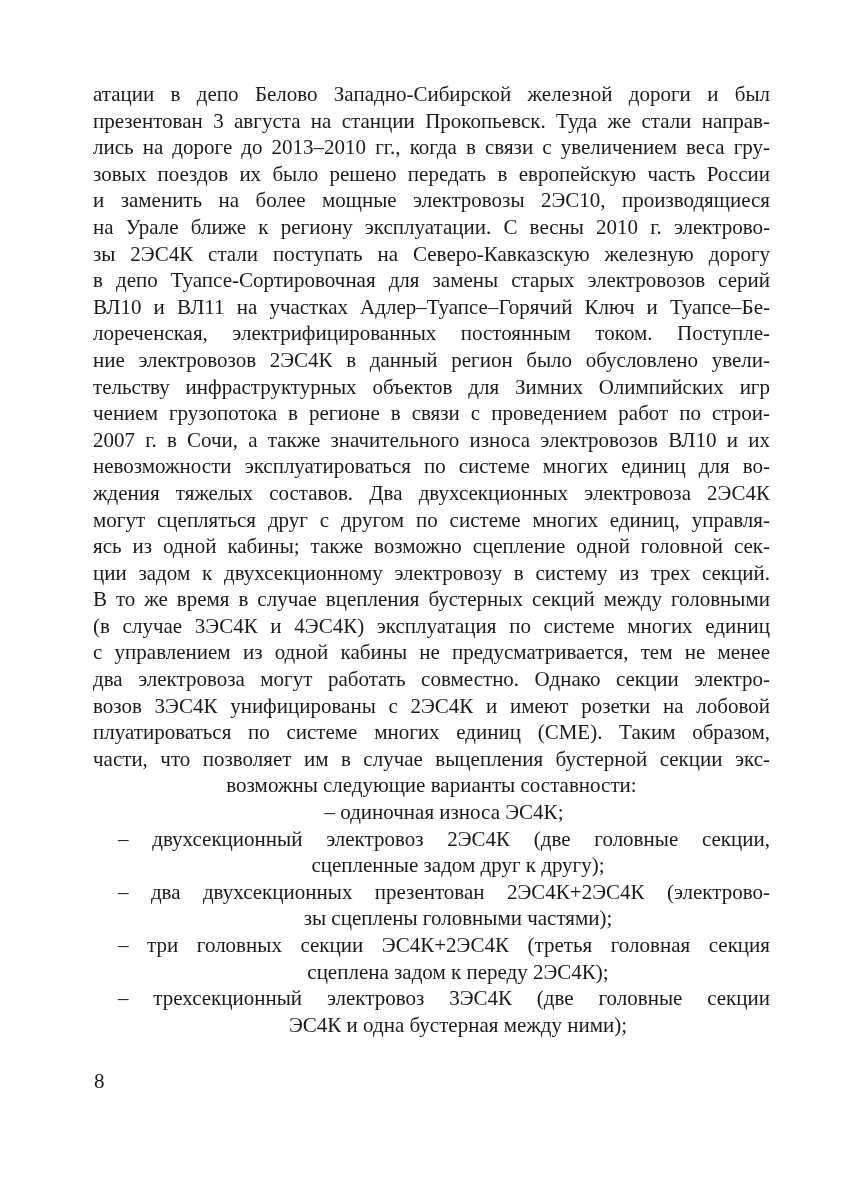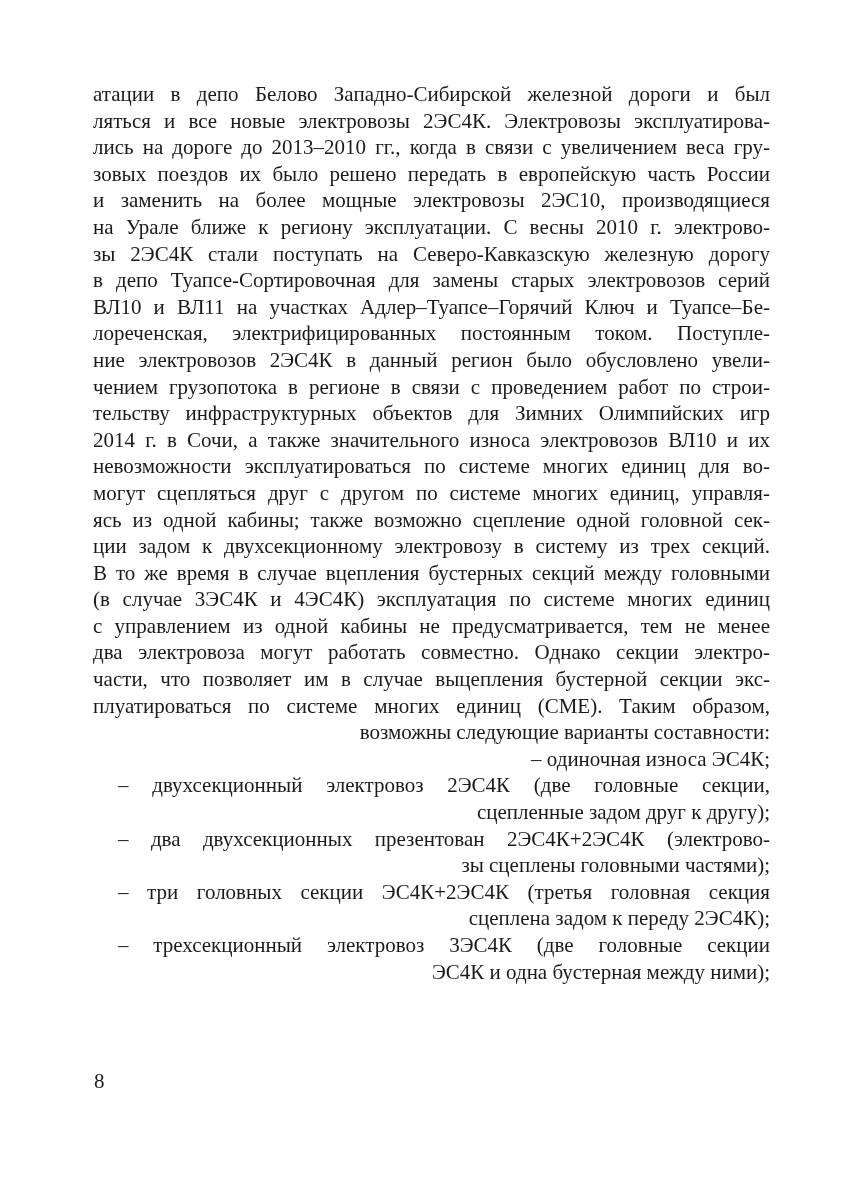--- a/index.html
+++ b/index.html
@@ -18,21 +18,21 @@
   }
   .text-block {
     position: absolute;
     left: 93px;
     top: 81px;
     width: 677px;
     font-size: 21px;
     line-height: 26.6px;
   }
   .line {
-    text-align: right;
+    text-align: center;
   }
   .line.justify {
     text-align: justify;
     text-align-last: justify;
   }
   .line.item-first {
     padding-left: 25px;
   }
   .line.item-cont {
     padding-left: 53px;
@@ -44,43 +44,45 @@
     font-size: 21px;
     line-height: 26.6px;
   }
 </style>
 </head>
 <body>
 
 <div class="page">
   <div class="text-block" id="lines-root">
       <div class="line body justify">атации в депо Белово Западно-Сибирской железной дороги и был</div>
-      <div class="line body justify">ляться и все новые электровозы 2ЭС4К. Электровозы эксплуатирова-</div>
+      <div class="line body justify">презентован 3 августа на станции Прокопьевск. Туда же стали направ-</div>
       <div class="line body justify">лись на дороге до 2013–2010 гг., когда в связи с увеличением веса гру-</div>
       <div class="line body justify">зовых поездов их было решено передать в европейскую часть России</div>
       <div class="line body justify">и заменить на более мощные электровозы 2ЭС10, производящиеся</div>
       <div class="line body justify">на Урале ближе к региону эксплуатации. С весны 2010 г. электрово-</div>
       <div class="line body justify">зы 2ЭС4К стали поступать на Северо-Кавказскую железную дорогу</div>
       <div class="line body justify">в депо Туапсе-Сортировочная для замены старых электровозов серий</div>
       <div class="line body justify">ВЛ10 и ВЛ11 на участках Адлер–Туапсе–Горячий Ключ и Туапсе–Бе-</div>
       <div class="line body justify">лореченская, электрифицированных постоянным током. Поступле-</div>
       <div class="line body justify">ние электровозов 2ЭС4К в данный регион было обусловлено увели-</div>
+      <div class="line body justify">тельству инфраструктурных объектов для Зимних Олимпийских игр</div>
       <div class="line body justify">чением грузопотока в регионе в связи с проведением работ по строи-</div>
-      <div class="line body justify">тельству инфраструктурных объектов для Зимних Олимпийских игр</div>
-      <div class="line body justify">2014 г. в Сочи, а также значительного износа электровозов ВЛ10 и их</div>
+      <div class="line body justify">2007 г. в Сочи, а также значительного износа электровозов ВЛ10 и их</div>
       <div class="line body justify">невозможности эксплуатироваться по системе многих единиц для во-</div>
+      <div class="line body justify">ждения тяжелых составов. Два двухсекционных электровоза 2ЭС4К</div>
       <div class="line body justify">могут сцепляться друг с другом по системе многих единиц, управля-</div>
       <div class="line body justify">ясь из одной кабины; также возможно сцепление одной головной сек-</div>
       <div class="line body justify">ции задом к двухсекционному электровозу в систему из трех секций.</div>
       <div class="line body justify">В то же время в случае вцепления бустерных секций между головными</div>
       <div class="line body justify">(в случае 3ЭС4К и 4ЭС4К) эксплуатация по системе многих единиц</div>
       <div class="line body justify">с управлением из одной кабины не предусматривается, тем не менее</div>
       <div class="line body justify">два электровоза могут работать совместно. Однако секции электро-</div>
+      <div class="line body justify">возов 3ЭС4К унифицированы с 2ЭС4К и имеют розетки на лобовой</div>
+      <div class="line body justify">плуатироваться по системе многих единиц (СМЕ). Таким образом,</div>
       <div class="line body justify">части, что позволяет им в случае выцепления бустерной секции экс-</div>
-      <div class="line body justify">плуатироваться по системе многих единиц (СМЕ). Таким образом,</div>
       <div class="line body">возможны следующие варианты составности:</div>
       <div class="line item-first">– одиночная износа ЭС4К;</div>
       <div class="line item-first justify">– двухсекционный электровоз 2ЭС4К (две головные секции,</div>
       <div class="line item-cont">сцепленные задом друг к другу);</div>
       <div class="line item-first justify">– два двухсекционных презентован 2ЭС4К+2ЭС4К (электрово-</div>
       <div class="line item-cont">зы сцеплены головными частями);</div>
       <div class="line item-first justify">– три головных секции ЭС4К+2ЭС4К (третья головная секция</div>
       <div class="line item-cont">сцеплена задом к переду 2ЭС4К);</div>
       <div class="line item-first justify">– трехсекционный электровоз 3ЭС4К (две головные секции</div>
       <div class="line item-cont">ЭС4К и одна бустерная между ними);</div>

